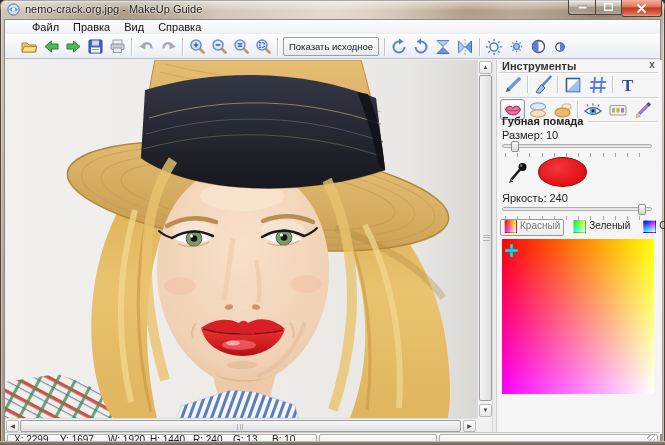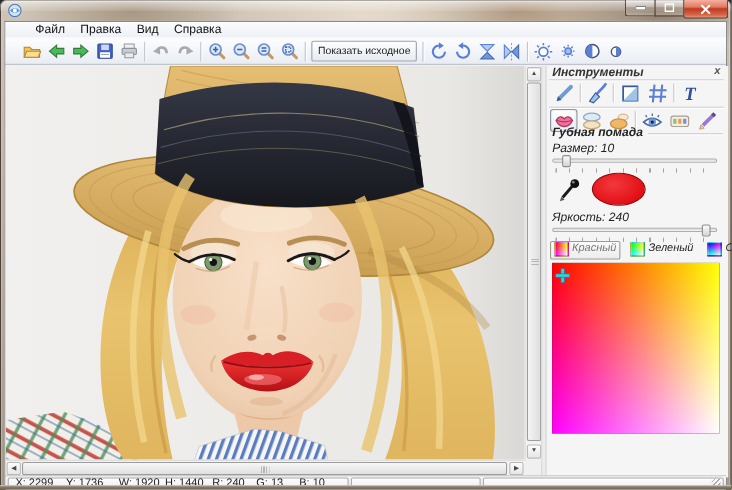--- a/index.html
+++ b/index.html
@@ -60,21 +60,21 @@
   .splitter { position:absolute; left:487px; top:40px; width:5px; height:374px; background:#ececec; border-left:1px solid #d8d8d8; border-right:1px solid #cfcfcf; }
 
   .hscroll { position:absolute; left:0; top:398px; width:472px; height:14px; background:#f2f2f2; border-top:1px solid #dcdcdc; }
   .hscroll .arr { position:absolute; top:1px; width:13px; height:12px; background:linear-gradient(180deg,#fdfdfd,#e6e6e6); border:1px solid #b9b9b9; border-radius:2px; color:#4a4a4a; font-size:6px; line-height:10px; text-align:center; }
   .hscroll .arr.left { left:1px; } .hscroll .arr.right { right:1px; }
   .hthumb { position:absolute; left:15px; top:1px; width:441px; height:12px; background:linear-gradient(180deg,#f6f6f6,#e0e0e0); border:1px solid #9d9d9d; border-radius:2px; }
   .hthumb .grip { position:absolute; top:3px; left:50%; margin-left:-4px; width:8px; height:6px;
     background:repeating-linear-gradient(90deg,#a9a9a9 0 1px, rgba(0,0,0,0) 1px 2.5px); }
 
   
-  .panel { position:absolute; left:492px; top:40px; width:165px; height:374px; background:#f5f5f5; font-size:11px; color:#1a1a1a;font-style:italic; }
+  .panel { position:absolute; left:492px; top:40px; width:165px; height:374px; background:#f5f5f5; font-size:11px; color:#1a1a1a; }
   .p-header { position:absolute; left:0; top:0; width:100%; height:13px; }
   .p-title { position:absolute; left:5px; top:0; font-weight:bold; font-size:11px; color:#333; }
   .p-close { position:absolute; right:5px; top:0; width:10px; height:11px; color:#555; font-size:10px; line-height:10px; font-weight:bold; text-align:center; }
   .p-sep { position:absolute; left:2px; width:159px; height:1px; background:#d2d2d2; box-shadow:0 1px 0 #fff; }
   .tool-row { position:absolute; left:3px; display:flex; align-items:center; }
   .ptool { width:25px; height:21px; display:flex; align-items:center; justify-content:center; border-radius:3px; border:1px solid rgba(0,0,0,0); }
   .ptool.sel { border:1px solid #8f959e; background:linear-gradient(180deg,#fefefe,#e9edf2); box-shadow:inset 0 0 2px rgba(0,0,0,.15); }
   .psep { width:1px; height:17px; background:#c9c9c9; box-shadow:1px 0 0 #fff; margin:0 2px; }
 
   .section-head { position:absolute; left:5px; top:55px; width:155px; display:flex; align-items:center; }
@@ -126,20 +126,21 @@
 
 <div class="window">
 
   <div class="titlebar">
     <div class="glass-sheen"></div>
     <svg class="app-icon" viewBox="0 0 13 13">
       <circle cx="6.5" cy="6.5" r="5.6" fill="#cfe4f6" stroke="#4a78b8" stroke-width="1"></circle>
       <path d="M2 6.5 Q6.5 2.5 11 6.5 Q6.5 10.5 2 6.5Z" fill="#5b8fd0"></path>
       <circle cx="6.5" cy="6.5" r="1.8" fill="#fff"></circle>
     </svg>
+    <span class="title-text">nemo-crack.org.jpg - MakeUp Guide</span>
     <div class="cap-buttons">
       <div class="cap-btn minb">
         <svg width="9" height="4" viewBox="0 0 9 4">
             <rect x="0" y="1" width="9" height="3" fill="#fff" stroke="#555" stroke-width="0.6"></rect>
           </svg>
       </div>
       <div class="cap-btn maxb">
         <svg width="9" height="8" viewBox="0 0 9 8">
             <rect x="0.7" y="0.7" width="7.6" height="6.6" fill="none" stroke="#fff" stroke-width="1.4"></rect>
           </svg>
@@ -583,21 +584,21 @@
         <svg class="crosshair" width="13" height="13" viewBox="0 0 13 13">
           <rect x="5" y="0" width="3" height="13" fill="#2fd4de" stroke="#0a8a96" stroke-width="0.6"></rect>
           <rect x="0" y="5" width="13" height="3" fill="#2fd4de" stroke="#0a8a96" stroke-width="0.6"></rect>
         </svg>
       </div>
     </div>
 
     <div class="statusbar">
       <div class="scell c1">
         <span class="sval" style="left:6px">X: 2299</span>
-        <span class="sval" style="left:52px">Y: 1736</span>
+        <span class="sval" style="left:52px">Y: 1697</span>
         <span class="sval" style="left:100px">W: 1920</span>
         <span class="sval" style="left:142px">H: 1440</span>
         <span class="sval" style="left:185px">R: 240</span>
         <span class="sval" style="left:225px">G: 13</span>
         <span class="sval" style="left:264px">B: 10</span>
       </div>
       <div class="scell c2"></div>
       <div class="scell c3">
         <div class="grip"></div>
       </div>

